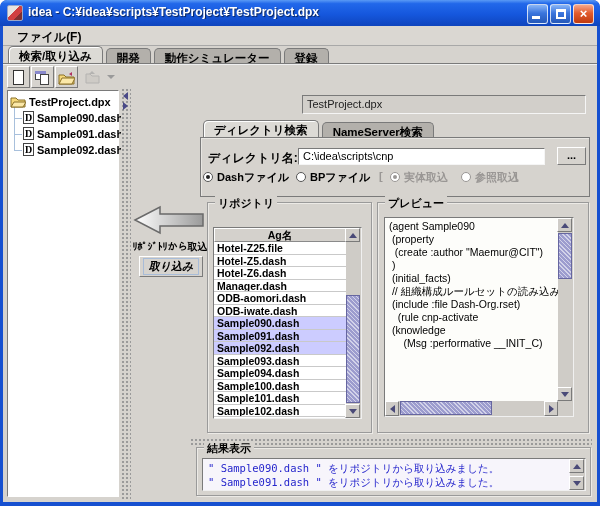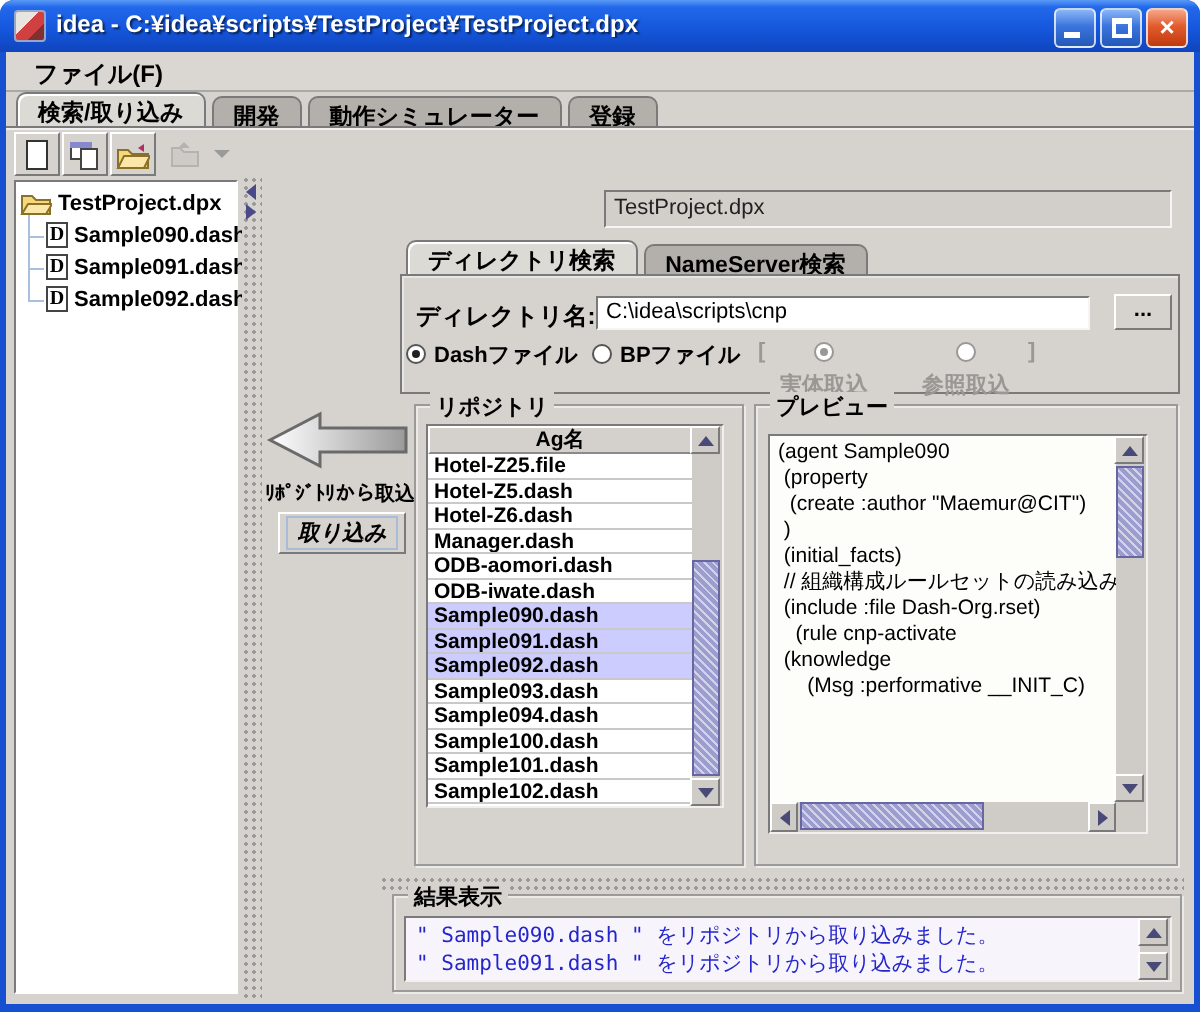--- a/index.html
+++ b/index.html
@@ -65,33 +65,33 @@
   
   .tabstrip2{position:absolute;left:203px;top:119px;height:19px;display:flex;gap:3px;align-items:flex-end;}
   .panelbox{position:absolute;left:200px;top:137px;width:390px;height:60px;border:1px solid #7a7a7a;
             box-shadow:inset 1px 1px 0 #e8e6e2;background:#d6d3ce;}
   .browse{position:absolute;left:557px;top:147px;width:29px;height:18px;background:#d6d3ce;
           font-size:11px;font-weight:bold;text-align:center;line-height:15px;}
   
   .radio{position:absolute;display:flex;align-items:center;gap:4px;font-size:11px;font-weight:bold;height:12px;top:171px;white-space:nowrap;}
   .rdot{width:10px;height:10px;border-radius:50%;border:1px solid #555;background:#fff;position:relative;flex:0 0 auto;}
   .rdot.on::after{content:"";position:absolute;left:2px;top:2px;width:4px;height:4px;border-radius:50%;background:#222;}
-  .radio.disabled{color:#9a9795;flex-direction:column;}
+  .radio.disabled{color:#9a9795;}
   .radio.disabled .rdot{border-color:#9a9795;}
   .radio.disabled .rdot.on::after{background:#9a9795;}
   .bracket{position:absolute;top:170px;font-size:11px;font-weight:bold;color:#9a9795;}
   
   .arrowlabel{position:absolute;left:128px;top:240px;width:84px;font-size:10px;font-weight:bold;text-align:center;white-space:nowrap;overflow:hidden;}
   .impbtn{position:absolute;left:139px;top:256px;width:64px;height:21px;background:#d6d3ce;display:flex;align-items:center;justify-content:center;font-style:italic;}
   .impbtn span{border:1px solid #a8bcd8;padding:0 5px;font-size:11px;font-weight:bold;white-space:nowrap;}
   
   .group{position:absolute;border:1px solid #9a9a9a;box-shadow:inset 1px 1px 0 #eceae6,1px 1px 0 #eceae6;}
   .gtitle{position:absolute;top:-7px;left:7px;background:#d6d3ce;padding:0 3px;font-size:11px;font-weight:bold;white-space:nowrap;}
   
-  .tablewrap{position:absolute;left:213px;top:212px;width:149px;height:192px;background:#701a75;
+  .tablewrap{position:absolute;left:213px;top:227px;width:149px;height:192px;background:#701a75;
              border:1px solid;border-color:#7a7a7a #f0f0f0 #f0f0f0 #7a7a7a;}
   .thead{position:absolute;left:0;top:0;width:132px;height:14px;background:#d4d1cc;border:1px solid;
          border-color:#fff #8a8a8a #8a8a8a #fff;font-size:10.5px;font-weight:bold;text-align:center;line-height:12px;}
   .rowsarea{position:absolute;left:0;top:14px;width:132px;bottom:0;overflow:hidden;background:#fff;}
   .rrow{height:12.5px;line-height:12.5px;font-size:10.5px;font-weight:bold;padding-left:3px;
         border-bottom:1px solid #c9c9c9;white-space:nowrap;overflow:hidden;}
   .rrow.selected{background:#ccccff;}
   
   .sbv,.sbh{position:absolute;background:#cfccc7;}
   .sbbtn{position:absolute;width:15px;height:14px;background:#cfccc7;border:1px solid;

